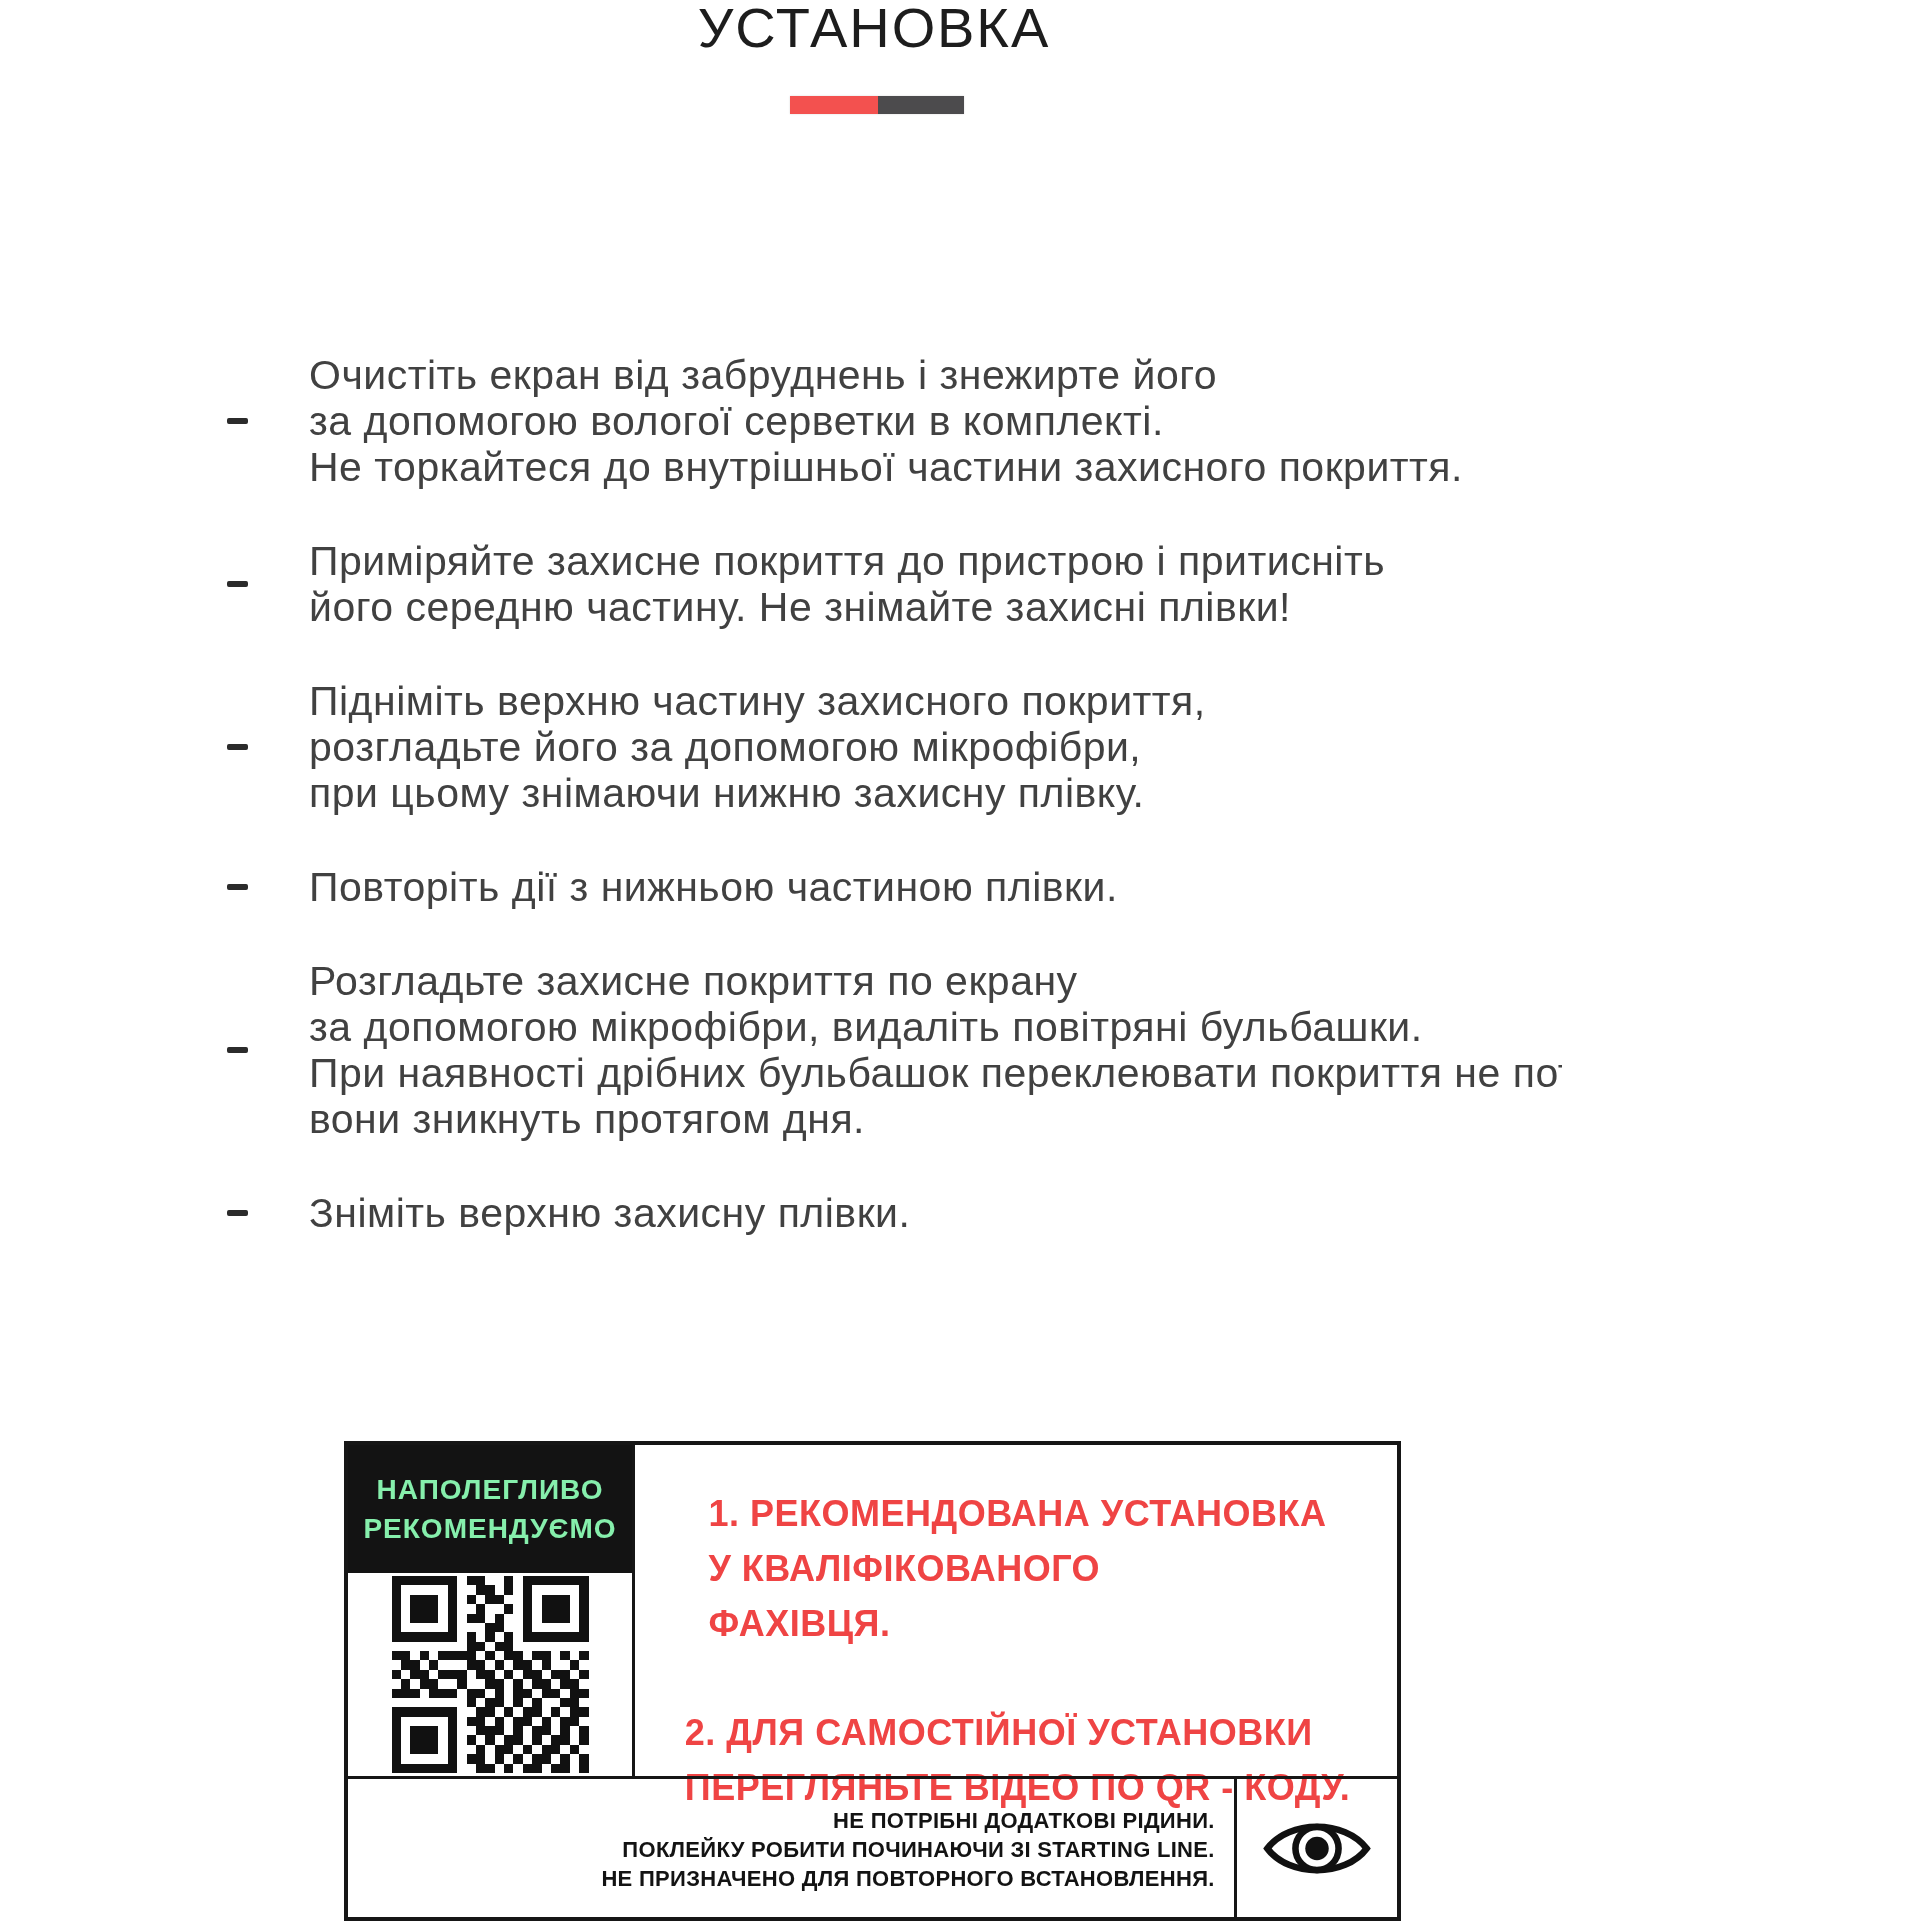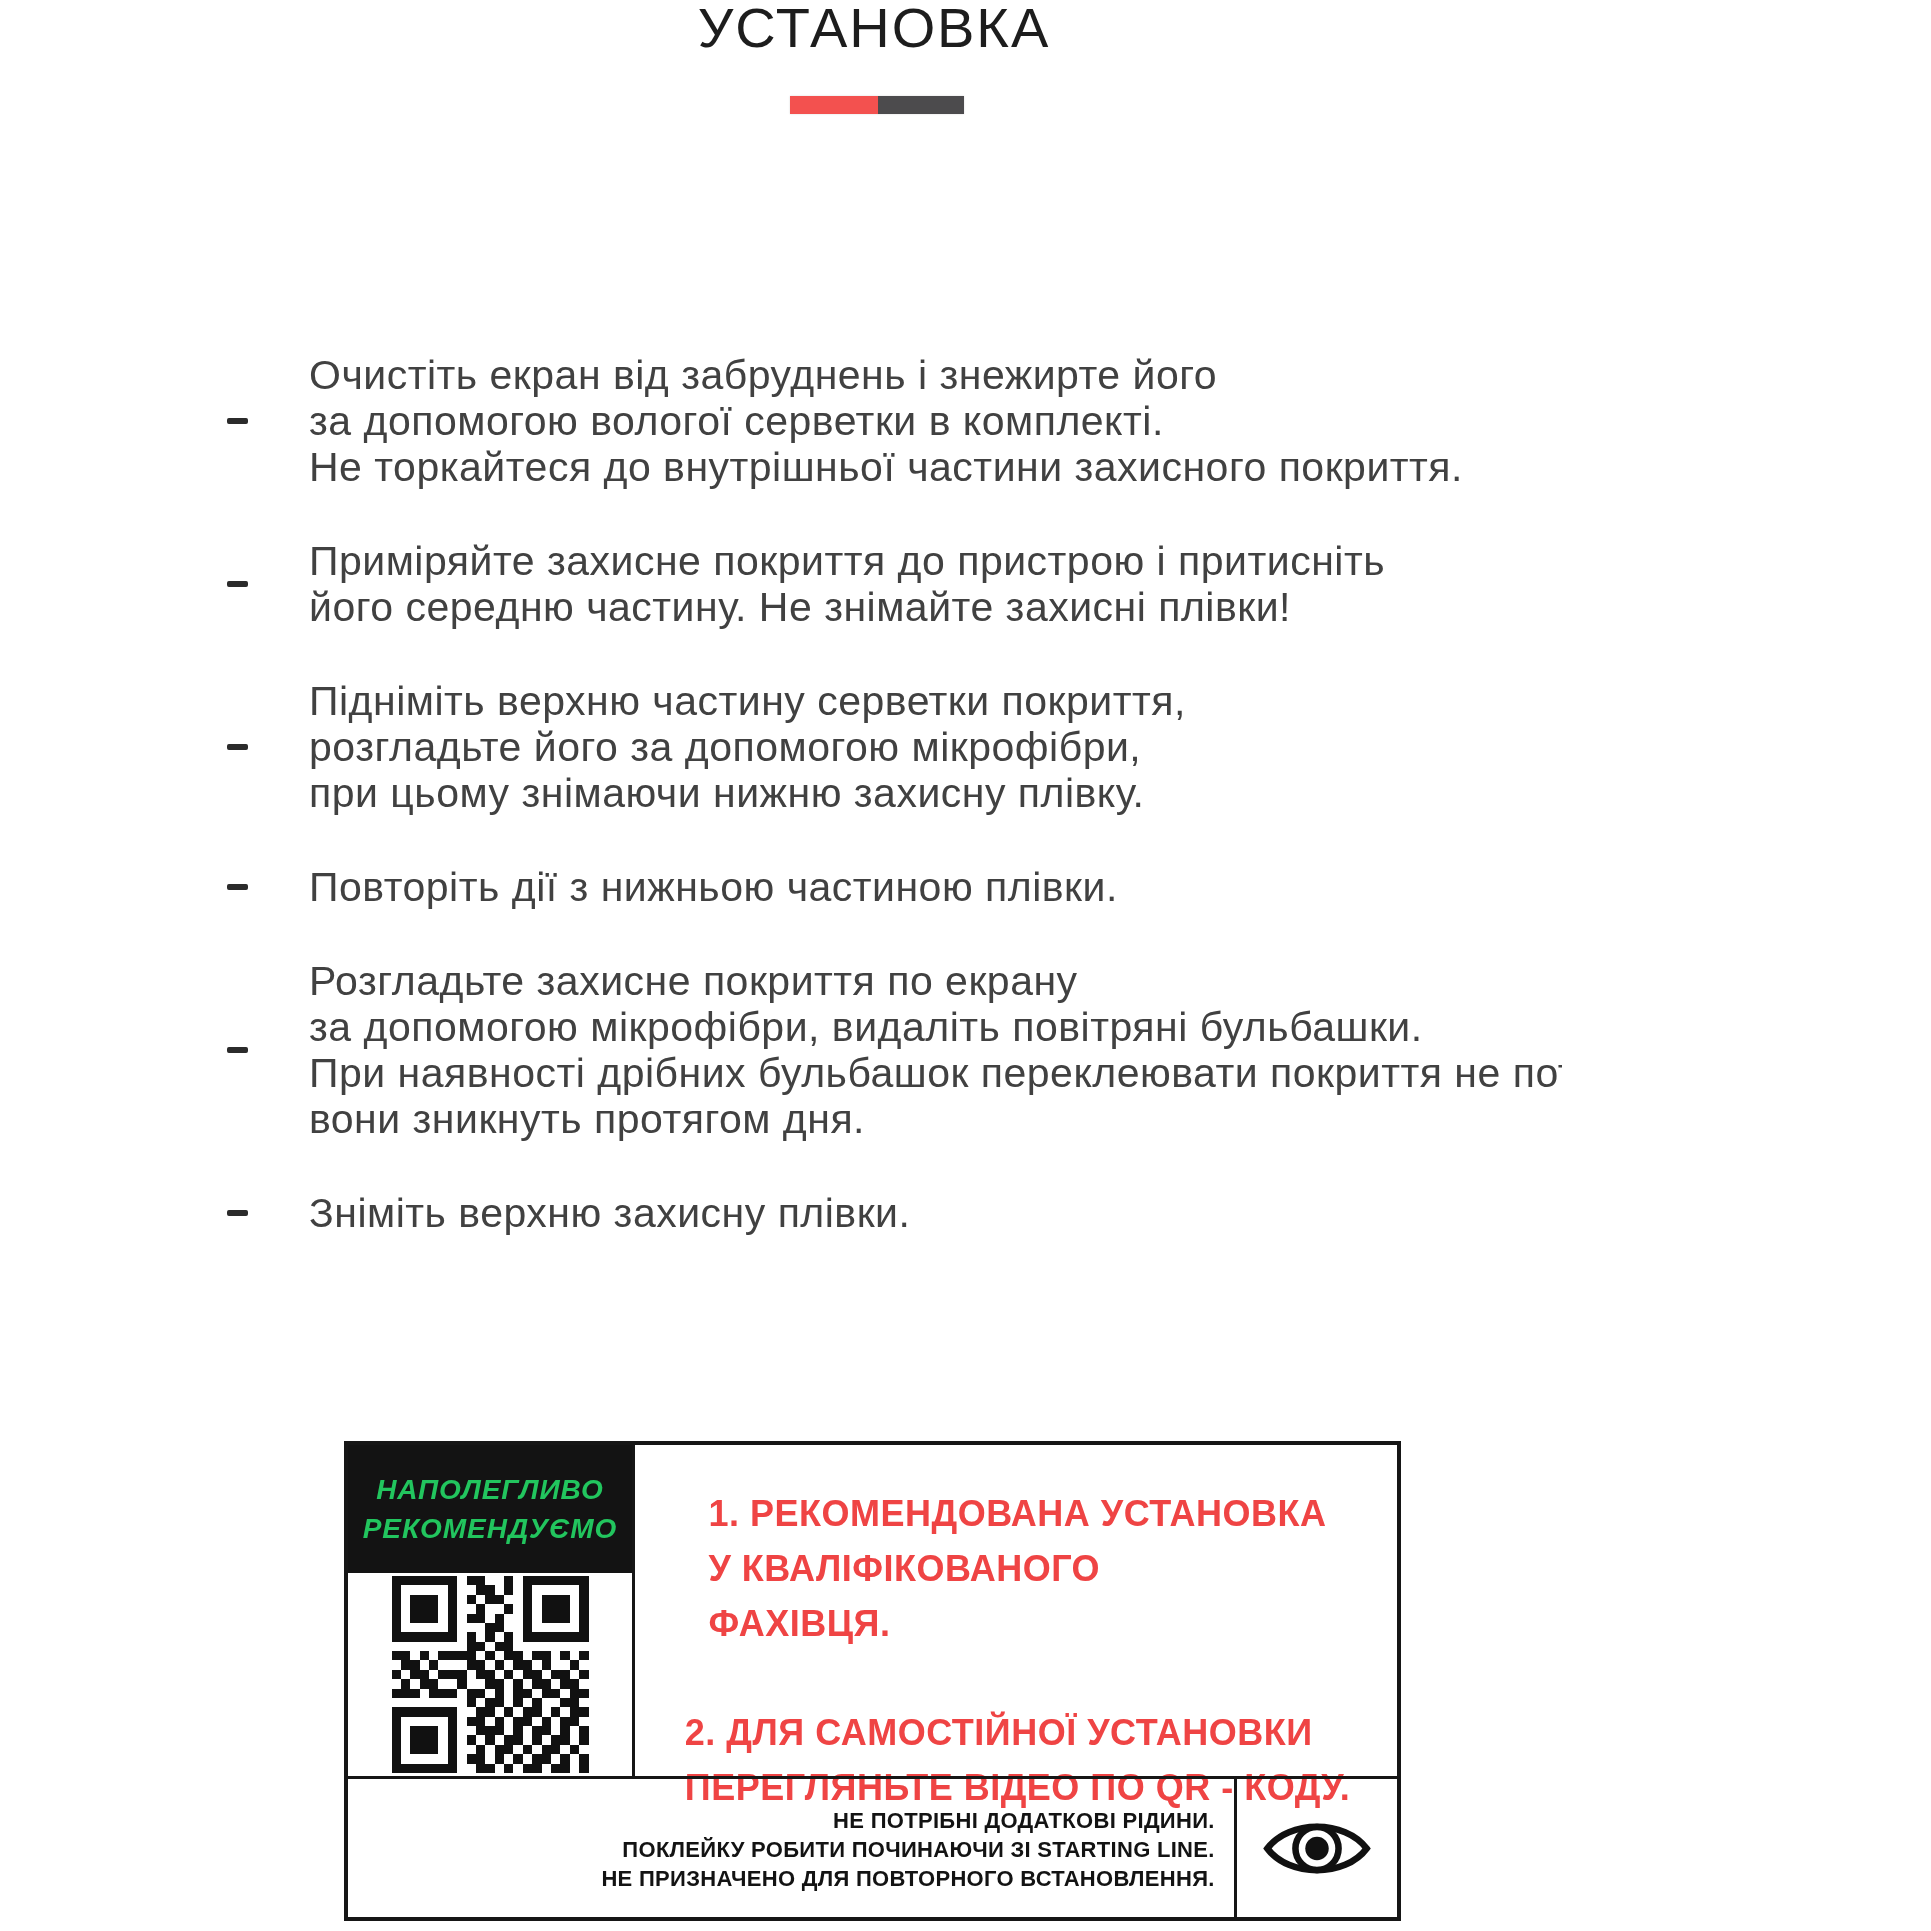--- a/index.html
+++ b/index.html
@@ -33,23 +33,23 @@
   }
   
   .rec-box{
     position:absolute;left:344px;top:1441px;width:1057px;height:480px;
     border:4.8px solid #161616;box-sizing:border-box;background:#fff;
     display:flex;flex-direction:column;
   }
   .rec-main{flex:1;display:flex;min-height:0;}
   .rec-left{width:284px;flex:none;border-right:3.9px solid #161616;display:flex;flex-direction:column;}
   .ribbon{
-    height:128px;flex:none;background:#131313;color:#22c55e;
+    height:128px;flex:none;background:#131313;color:#86efac;
     display:flex;align-items:center;justify-content:center;text-align:center;
-    font-size:28px;font-weight:700;line-height:39px;letter-spacing:1px;white-space:pre-line;font-style:italic;
+    font-size:28px;font-weight:700;line-height:39px;letter-spacing:1px;white-space:pre-line;
   }
   .qr-wrap{flex:1;display:flex;align-items:center;justify-content:center;}
   .qr{
     width:197px;height:197px;display:grid;
     grid-template-columns:repeat(21,1fr);grid-template-rows:repeat(21,1fr);
   }
   .qm{background:transparent;}
   .qm.on{background:#111111;}
   .rec-right{
     flex:1;padding:41px 39px 19.3px 42px;display:flex;flex-direction:column;gap:54px;
@@ -88,21 +88,21 @@
         <span class="marker-col">
           <span class="marker"></span>
         </span>
         <div class="instr-text">Приміряйте захисне покриття до пристрою і притисніть
 його середню частину. Не знімайте захисні плівки!</div>
       </li>
       <li class="instr">
         <span class="marker-col">
           <span class="marker"></span>
         </span>
-        <div class="instr-text">Підніміть верхню частину серветки покриття,
+        <div class="instr-text">Підніміть верхню частину захисного покриття,
 розгладьте його за допомогою мікрофібри,
 при цьому знімаючи нижню захисну плівку.</div>
       </li>
       <li class="instr">
         <span class="marker-col">
           <span class="marker"></span>
         </span>
         <div class="instr-text">Повторіть дії з нижньою частиною плівки.</div>
       </li>
       <li class="instr">

